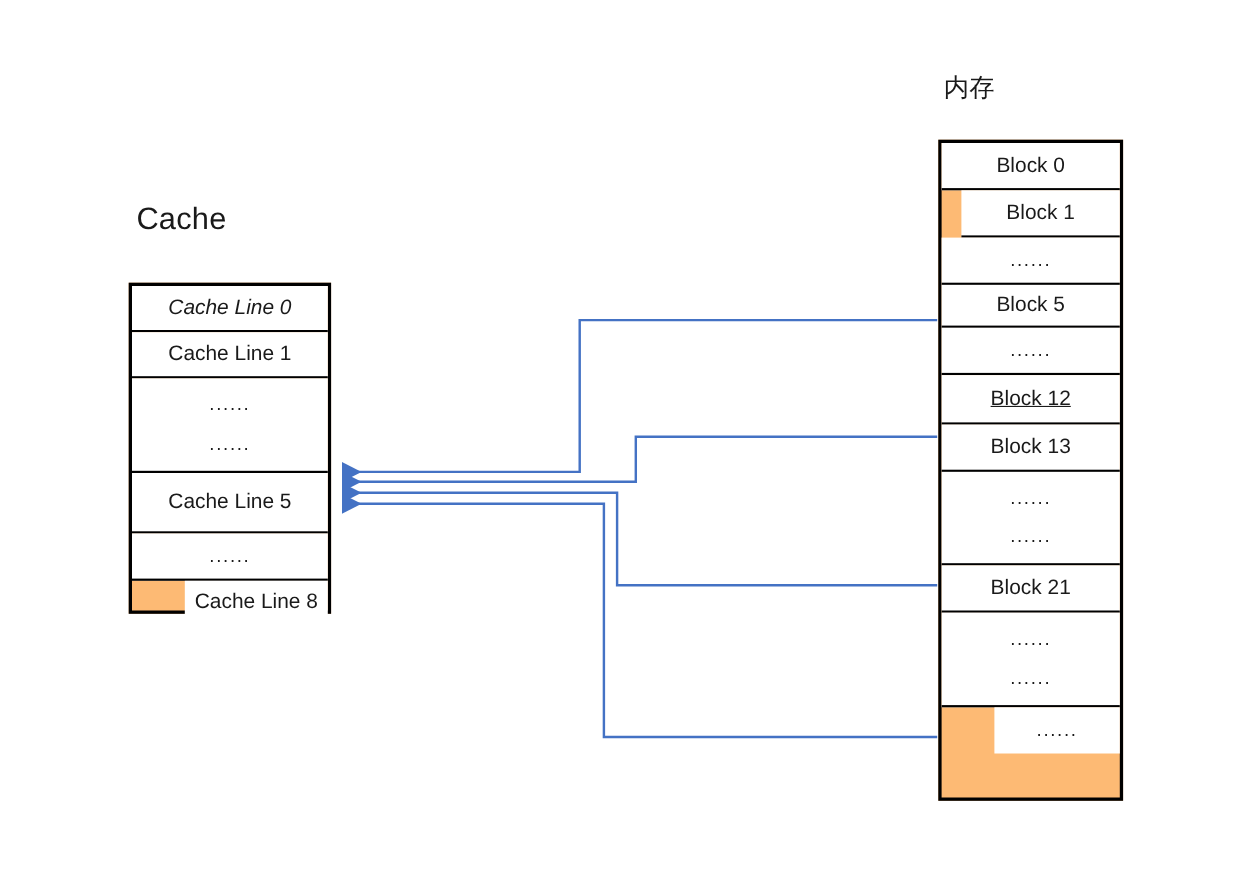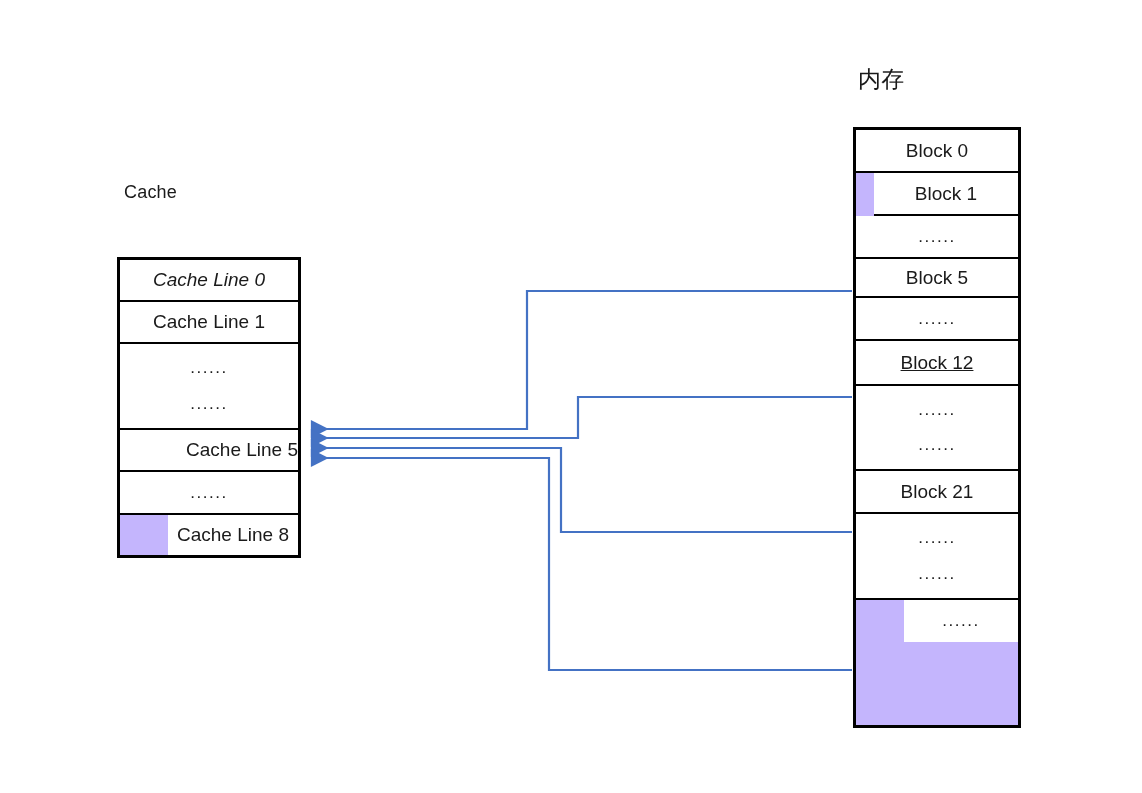--- a/index.html
+++ b/index.html
@@ -15,35 +15,35 @@
     position: relative;
     width: 1142px;
     height: 793px;
     background: #ffffff;
     overflow: hidden;
   }
 
   
   .diagram-title {
     position: absolute;
-    font-size: 18px;
+    font-size: 28px;
     line-height: 1.2;
     color: #1a1a1a;
     white-space: nowrap;
     letter-spacing: 0.2px;
   }
   #cache-title  { left: 124px; top: 182px; }
   #memory-title { left: 858px; top: 66px; font-size: 23px; text-align: right; }
 
   
   .table-box {
     position: absolute;
     box-sizing: border-box;
     border: 3px solid #000000;
-    background: #c4b5fd;
+    background: #fdba74;
   }
   .trow {
     box-sizing: border-box;
     border-bottom: 2px solid #000000;
     display: flex;
     align-items: center;
     justify-content: center;
     background: #ffffff;
     font-size: 19px;
     color: #1a1a1a;
@@ -105,21 +105,21 @@
 
     <div class="trow" style="height:42px;">
       <span>Cache Line 1</span>
     </div>
 
     <div class="trow ellipsis" style="height:86px;">
       <span class="dots">......</span>
       <span class="dots">......</span>
     </div>
 
-    <div class="trow" style="height:42px;justify-content:flex-end;">
+    <div class="trow" style="height:55px;">
       <span>Cache Line 5</span>
     </div>
 
     <div class="trow ellipsis" style="height:43px;">
       <span class="dots">......</span>
     </div>
 
     <div class="trow" style="height:40px;">
       <span>Cache Line 8</span>
     </div>
@@ -144,20 +144,23 @@
     </div>
 
     <div class="trow ellipsis" style="height:43px;">
       <span class="dots">......</span>
     </div>
 
     <div class="trow" style="height:45px;text-decoration:underline;">
       <span>Block 12</span>
     </div>
 
+    <div class="trow" style="height:43px;">
+      <span>Block 13</span>
+    </div>
 
     <div class="trow ellipsis" style="height:85px;">
       <span class="dots">......</span>
       <span class="dots">......</span>
     </div>
 
     <div class="trow" style="height:43px;">
       <span>Block 21</span>
     </div>
 

